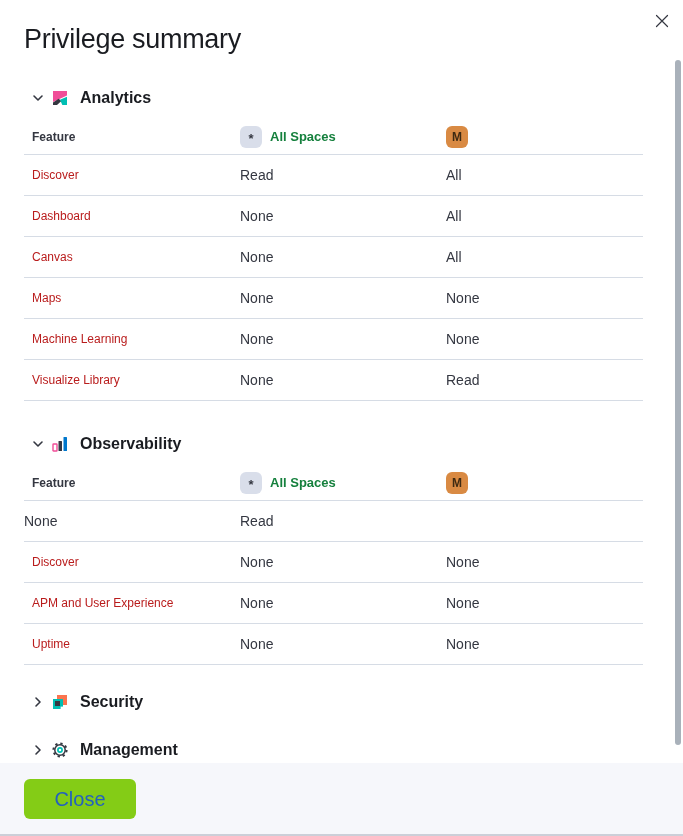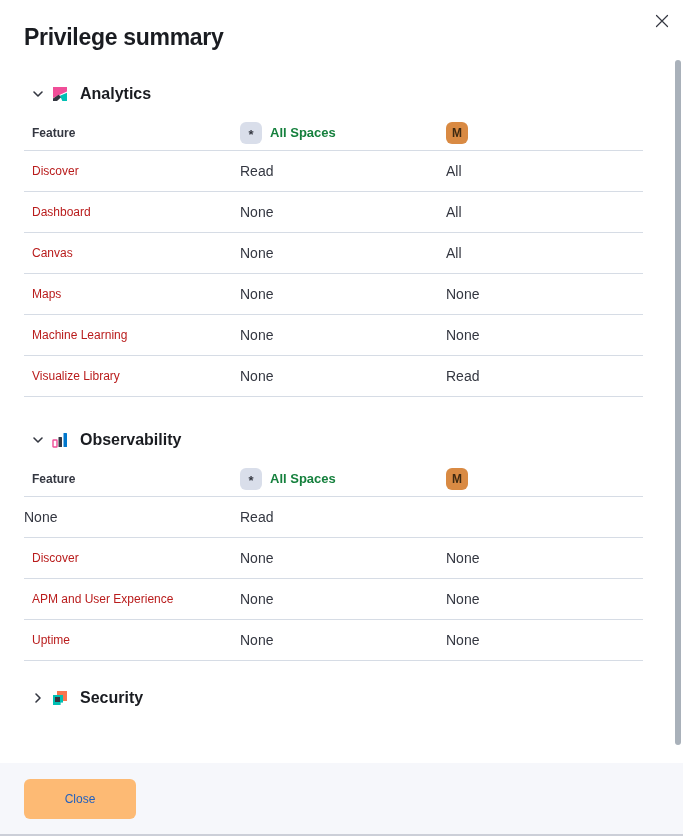--- a/index.html
+++ b/index.html
@@ -10,21 +10,21 @@
   }
   .flyout { position:relative; width:683px; height:836px; }
 
   .close-x {
     position:absolute; top:12px; right:12px; width:18px; height:18px;
     display:flex; align-items:center; justify-content:center;
     background:none; border:none; cursor:pointer;
   }
 
   .flyout-title {
-    font-size:23px; font-weight:700; color:#1a1c21;
+    font-size:27px; font-weight:400; color:#1a1c21;
     padding:24px 24px 0 24px; letter-spacing:-0.3px;
   }
 
   .content { padding:0 40px 0 24px; }
 
   .section { margin-top:32px; }
   .section-header {
     display:flex; align-items:center; padding-left:6px; cursor:pointer; height:22px;
   }
   .chev { width:16px; height:16px; display:flex; align-items:center; justify-content:center; }
@@ -56,21 +56,21 @@
   }
 
   .collapsed-section { margin-top:26px; }
 
   .footer {
     position:absolute; left:0; bottom:0; width:683px; height:73px;
     background:#F6F7FB; padding:16px 24px;
   }
   .close-btn {
     min-width:112px; height:40px; border:none; border-radius:6px;
-    background:#fdba74; color:#2361BE; font-size:12px; font-weight:500;
+    background:#84cc16; color:#2361BE; font-size:20px; font-weight:500;
     font-family:"Liberation Sans","DejaVu Sans",sans-serif; cursor:pointer;
     padding:0 18px;
   }
 
   .scroll-thumb {
     position:absolute; top:60px; right:2px; width:6px; height:685px;
     background:#A9B1BA; border-radius:3px;
   }
   .bottom-edge {
     position:absolute; bottom:0; left:0; width:683px; height:2px;
@@ -221,20 +221,37 @@
             <rect x="5" y="1" width="10" height="10" fill="#FA744E"></rect>
             <rect x="1" y="5" width="10" height="10" fill="#00BFB3"></rect>
             <rect x="3" y="7" width="5" height="5" fill="#343741"></rect>
             <rect x="8.6" y="12.6" width="2.4" height="2.4" fill="#ffffff"></rect>
           </svg>
         </span>
         <span class="section-label">Security</span>
       </div>
     </div>
 
+    <div class="collapsed-section">
+      <div class="section-header">
+        <span class="chev">
+          <svg width="12" height="12" viewBox="0 0 12 12">
+              <path d="M4 2 L8 6 L4 10" fill="none" stroke="#343741" stroke-width="1.6" stroke-linecap="round" stroke-linejoin="round"></path>
+            </svg>
+        </span>
+        <span class="section-icon">
+          <svg width="16" height="16" viewBox="0 0 16 16">
+            <circle cx="8" cy="8" r="6.6" fill="none" stroke="#343741" stroke-width="2" stroke-dasharray="2.3 2.9"></circle>
+            <circle cx="8" cy="8" r="5.2" fill="none" stroke="#343741" stroke-width="1.5"></circle>
+            <circle cx="8" cy="8" r="2.1" fill="none" stroke="#00BFB3" stroke-width="1.7"></circle>
+          </svg>
+        </span>
+        <span class="section-label">Management</span>
+      </div>
+    </div>
 
   </div>
 
   <div class="footer">
     <button class="close-btn">Close</button>
   </div>
 
   <div class="scroll-thumb"></div>
   <div class="bottom-edge"></div>
 </div>

